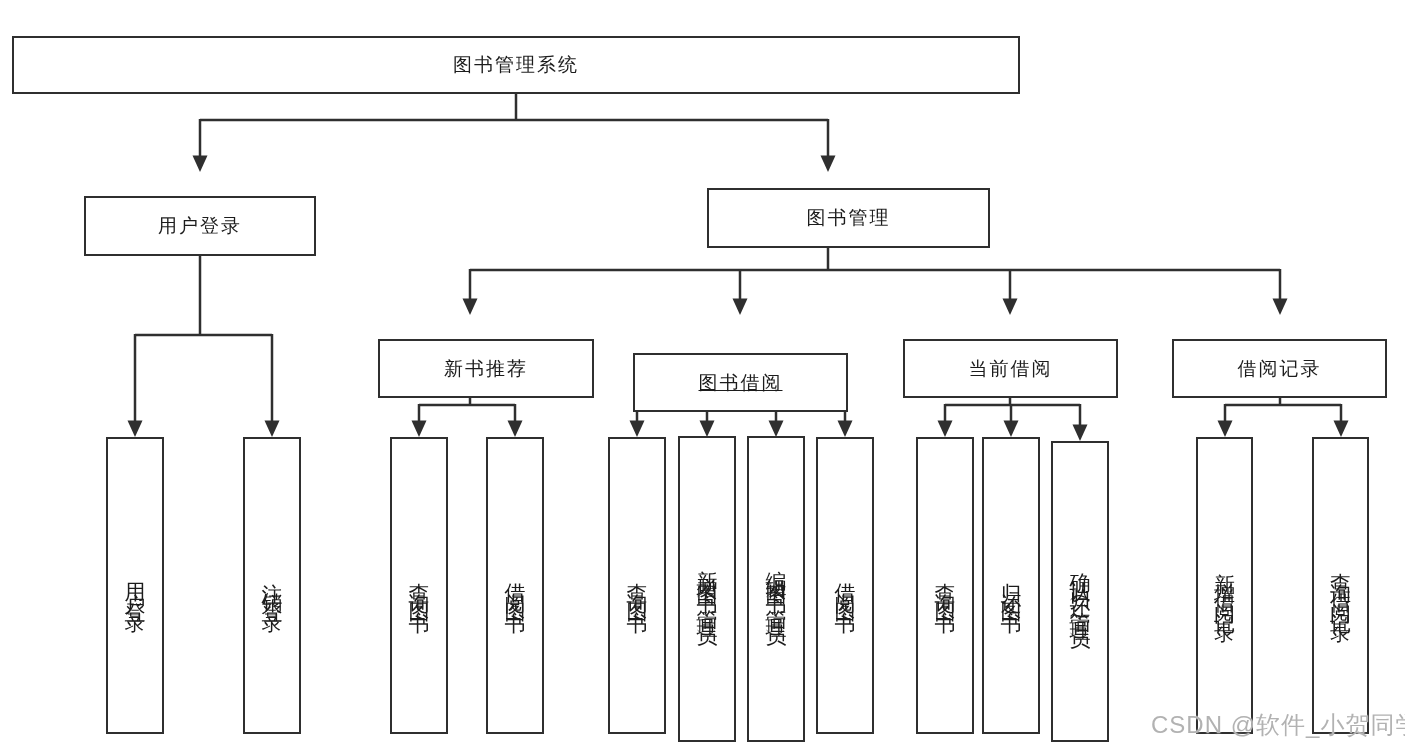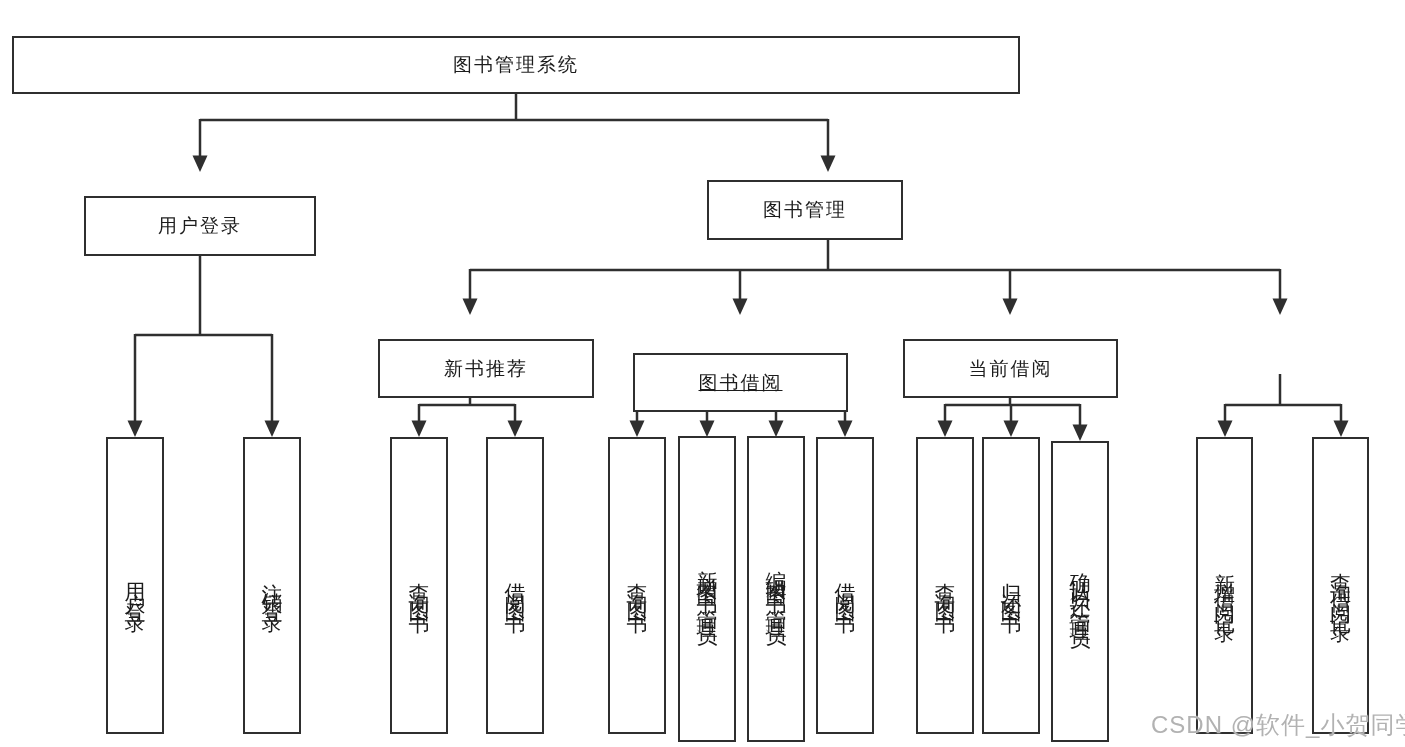--- a/index.html
+++ b/index.html
@@ -106,25 +106,26 @@
       <line x1="1225" y1="404" x2="1225" y2="422"></line>
       <line x1="1341" y1="404" x2="1341" y2="422"></line>
       <polygon stroke="none" points="1217.5,420.5 1232.5,420.5 1225,437"></polygon>
       <polygon stroke="none" points="1333.5,420.5 1348.5,420.5 1341,437"></polygon>
     </g>
   </svg>
 
   <div class="box h-label" style="left:12px; top:12px; width:1008px; height:58px;">图书管理系统</div>
 
   <div class="box h-label" style="left:84px; top:172px; width:232px; height:60px;">用户登录</div>
-  <div class="box h-label" style="left:707px; top:156px; width:196px; height:60px;">图书管理</div>
+  <div class="box h-label" style="left:707px; top:164px; width:283px; height:60px;">图书管理</div>
 
   <div class="box h-label" style="left:378px; top:315px; width:216px; height:59px;">新书推荐</div>
   <div class="box h-label" style="left:633px; top:329px; width:215px; height:59px;text-decoration:underline;">图书借阅</div>
   <div class="box h-label" style="left:903px; top:315px; width:215px; height:59px;">当前借阅</div>
+  <div class="box h-label" style="left:1172px; top:315px; width:215px; height:59px;">借阅记录</div>
 
   <div class="box v-box" style="left:106px; top:437px; width:58px; height:297px;">用户登录</div>
   <div class="box v-box" style="left:243px; top:437px; width:58px; height:297px;">注销登录</div>
 
   <div class="box v-box" style="left:390px; top:437px; width:58px; height:297px;">查询图书</div>
   <div class="box v-box" style="left:486px; top:437px; width:58px; height:297px;">借阅图书</div>
 
   <div class="box v-box" style="left:608px; top:437px; width:58px; height:297px;">查询图书</div>
   <div class="box v-box long" style="left:678px; top:436px; width:58px; height:306px;">新增图书（管理员）</div>
   <div class="box v-box long" style="left:747px; top:436px; width:58px; height:306px;">编辑图书（管理员）</div>

